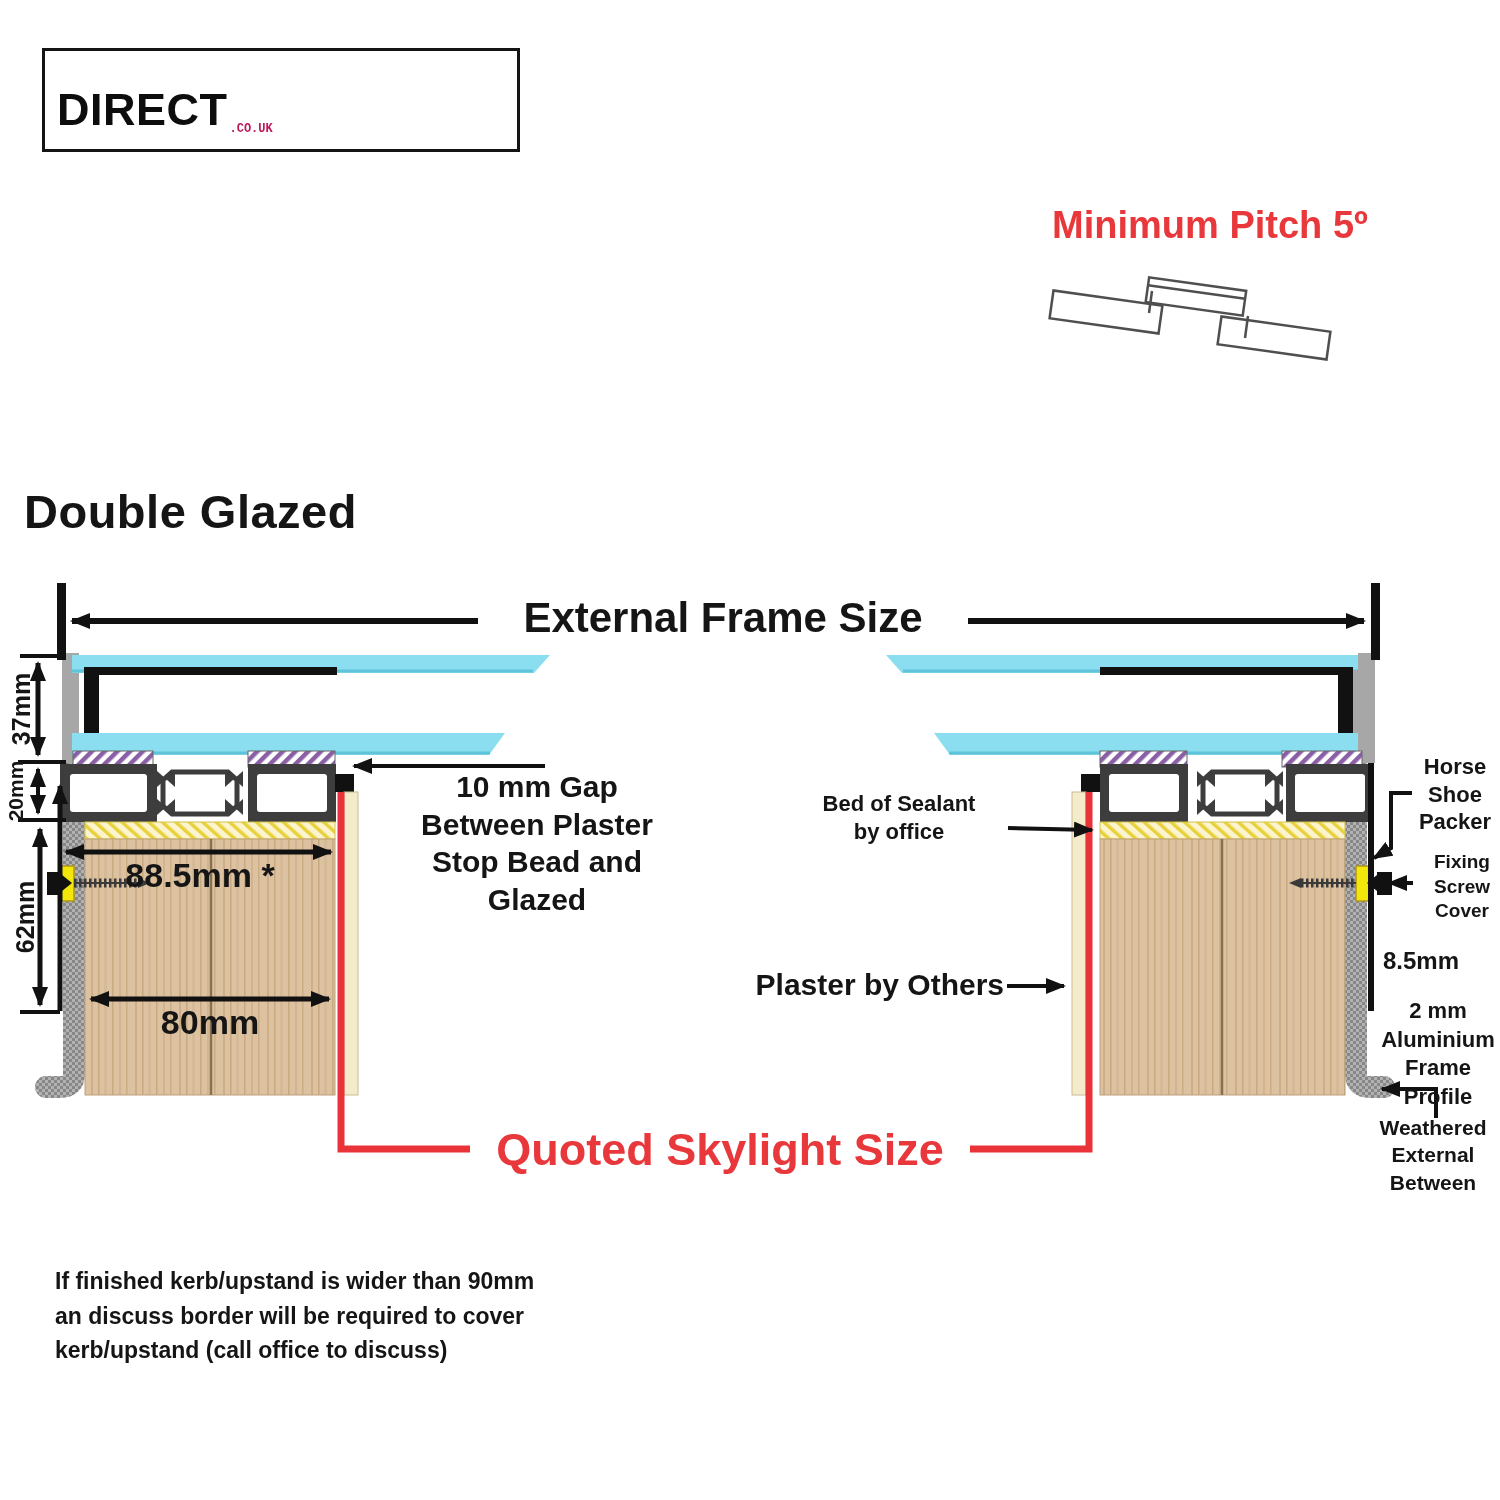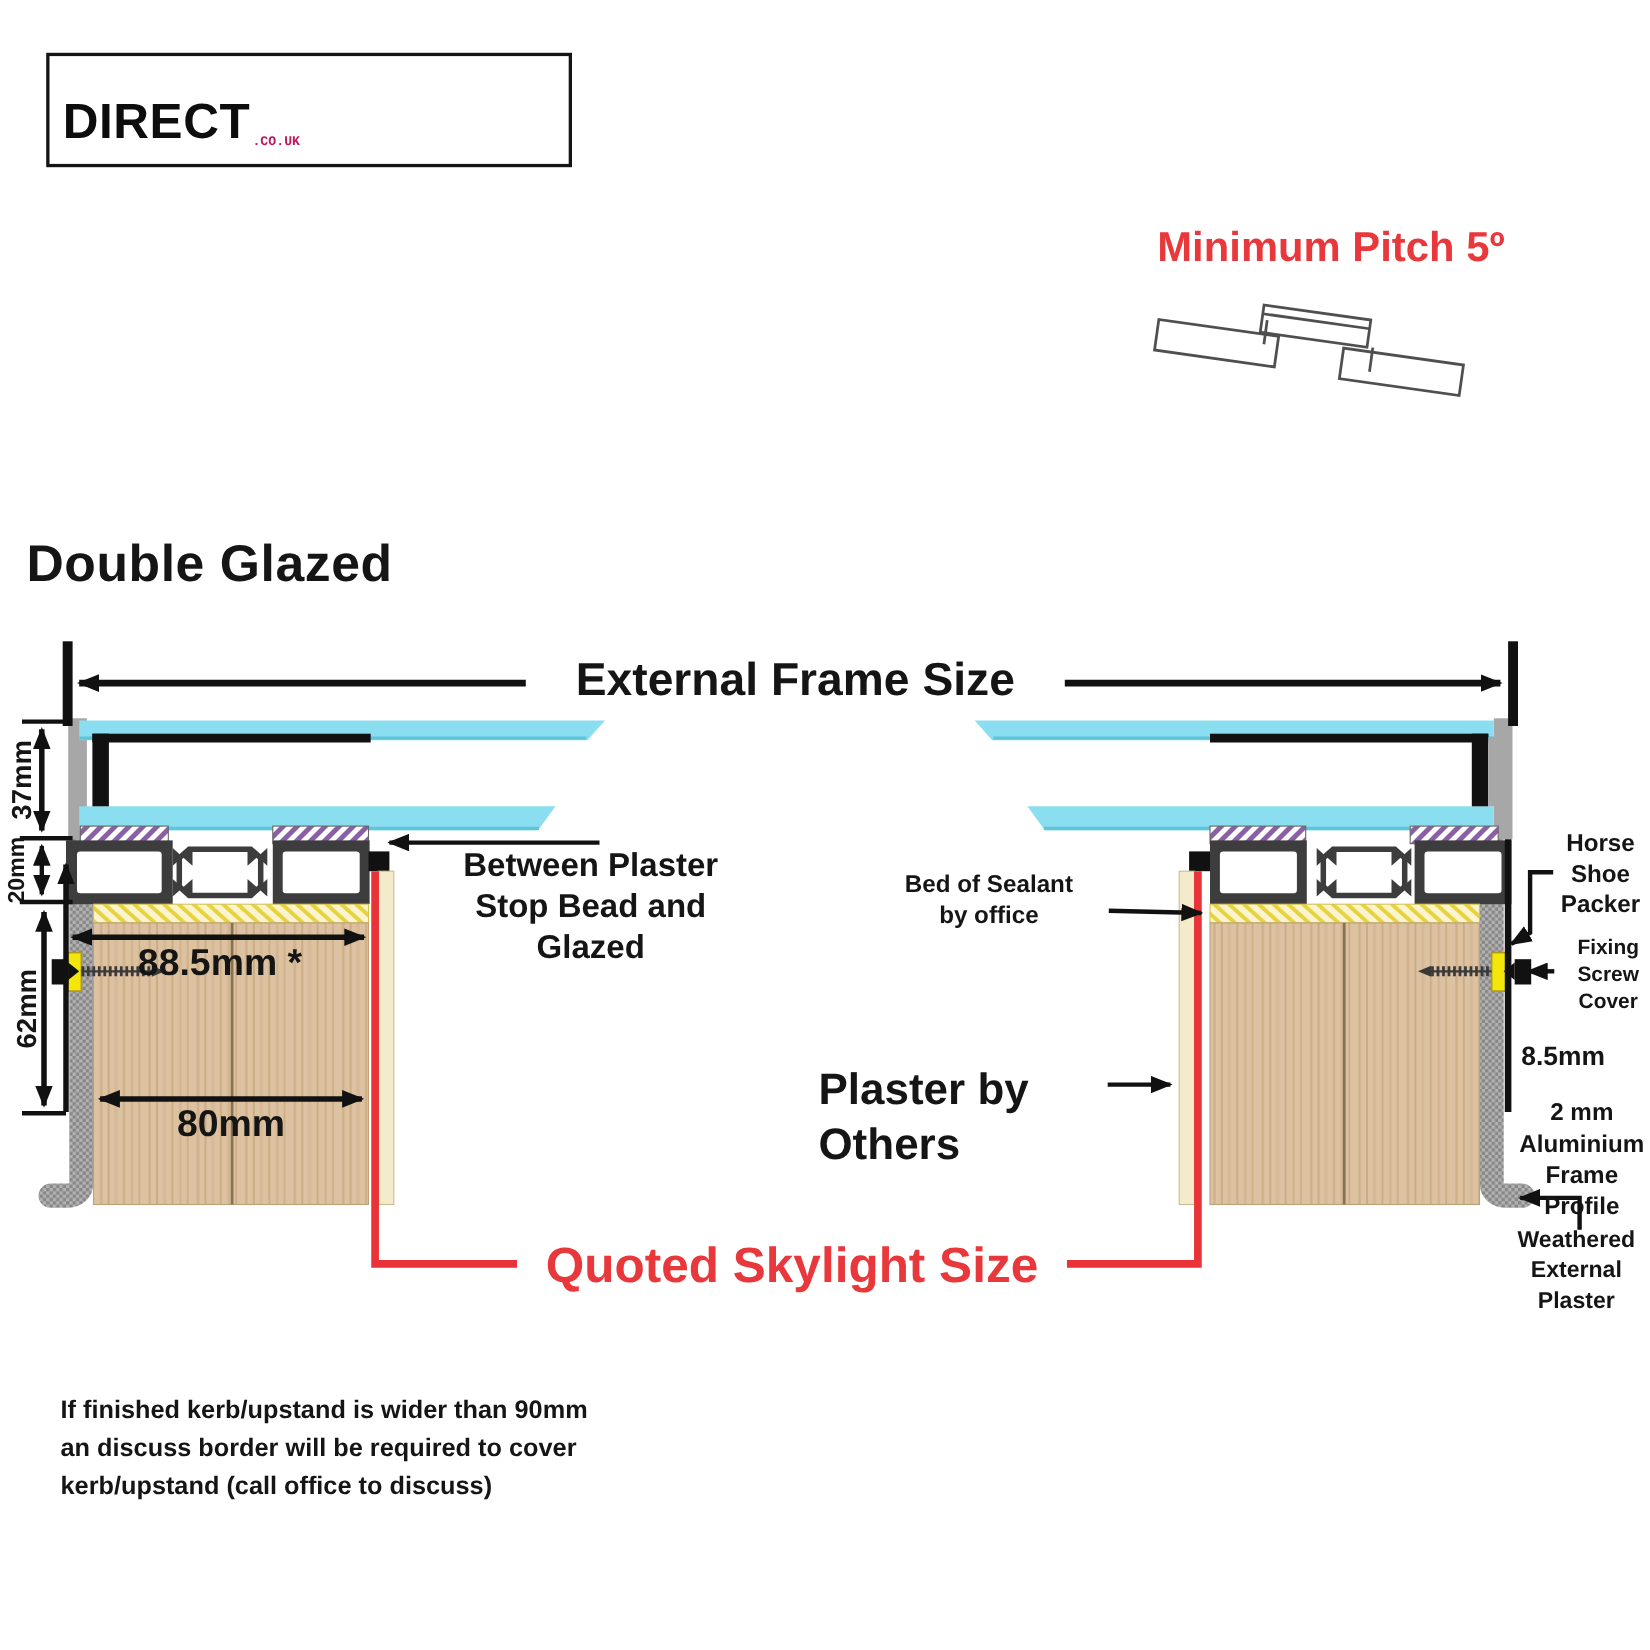--- a/index.html
+++ b/index.html
@@ -32,21 +32,21 @@
        background:#ffffff;z-index:3;}
   .quoted{left:470px;top:1124px;width:500px;font-size:45px;text-align:center;}
 
   .dim885{left:80px;top:856px;width:240px;font-size:34px;text-align:center;}
   .dim80{left:110px;top:1003px;width:200px;font-size:34px;text-align:center;}
   .dim85{left:1383px;top:947px;font-size:24px;}
 
   .callout{line-height:1.25;}
   .co-gap{left:406px;top:768px;width:262px;font-size:30px;text-align:center;}
   .co-seal{left:783px;top:790px;width:232px;font-size:22px;text-align:center;}
-  .co-plaster{left:744px;top:966px;width:260px;font-size:40px;}
+  .co-plaster{left:744px;top:966px;width:260px;font-size:30px;text-align:right;}
   .co-horse{left:1399px;top:753px;width:112px;font-size:22px;text-align:center;line-height:1.25;}
   .co-fix{left:1414px;top:850px;width:96px;font-size:19px;text-align:center;line-height:1.3;}
   .co-frame{left:1368px;top:997px;width:140px;font-size:22px;text-align:center;line-height:1.3;}
   .co-weather{left:1377px;top:1114px;width:112px;font-size:21px;text-align:center;line-height:1.3;}
 
   .footnote{left:55px;top:1264px;width:500px;font-size:23px;line-height:1.5;}
 </style>
 </head>
 <body>
 
@@ -237,20 +237,21 @@
   <div class="lbl red quoted">Quoted Skylight Size</div>
 
   <div class="vdim" style="left:21px;top:709px;font-size:25px;">37mm</div>
   <div class="vdim" style="left:16px;top:791px;font-size:21px;">20mm</div>
   <div class="vdim" style="left:25px;top:917px;font-size:25px;">62mm</div>
   <div class="lbl dim885">88.5mm *</div>
   <div class="lbl dim80">80mm</div>
   <div class="lbl dim85">8.5mm</div>
 
   <div class="lbl callout co-gap">
+    <div>10 mm Gap</div>
     <div>Between Plaster</div>
     <div>Stop Bead and</div>
     <div>Glazed</div>
   </div>
   <div class="lbl callout co-seal">
     <div>Bed of Sealant</div>
     <div>by office</div>
   </div>
   <div class="lbl callout co-plaster">Plaster by Others</div>
   <div class="lbl callout co-horse">
@@ -264,21 +265,21 @@
     <div>Cover</div>
   </div>
   <div class="lbl callout co-frame">
     <div>2 mm</div>
     <div>Aluminium</div>
     <div>Frame Profile</div>
   </div>
   <div class="lbl callout co-weather">
     <div>Weathered</div>
     <div>External</div>
-    <div>Plaster</div>
+    <div>Between</div>
   </div>
 
   <div class="lbl footnote">
     <div>If finished kerb/upstand is wider than 90mm</div>
     <div>an discuss border will be required to cover</div>
     <div>kerb/upstand (call office to discuss)</div>
   </div>
 
 </div>
 

